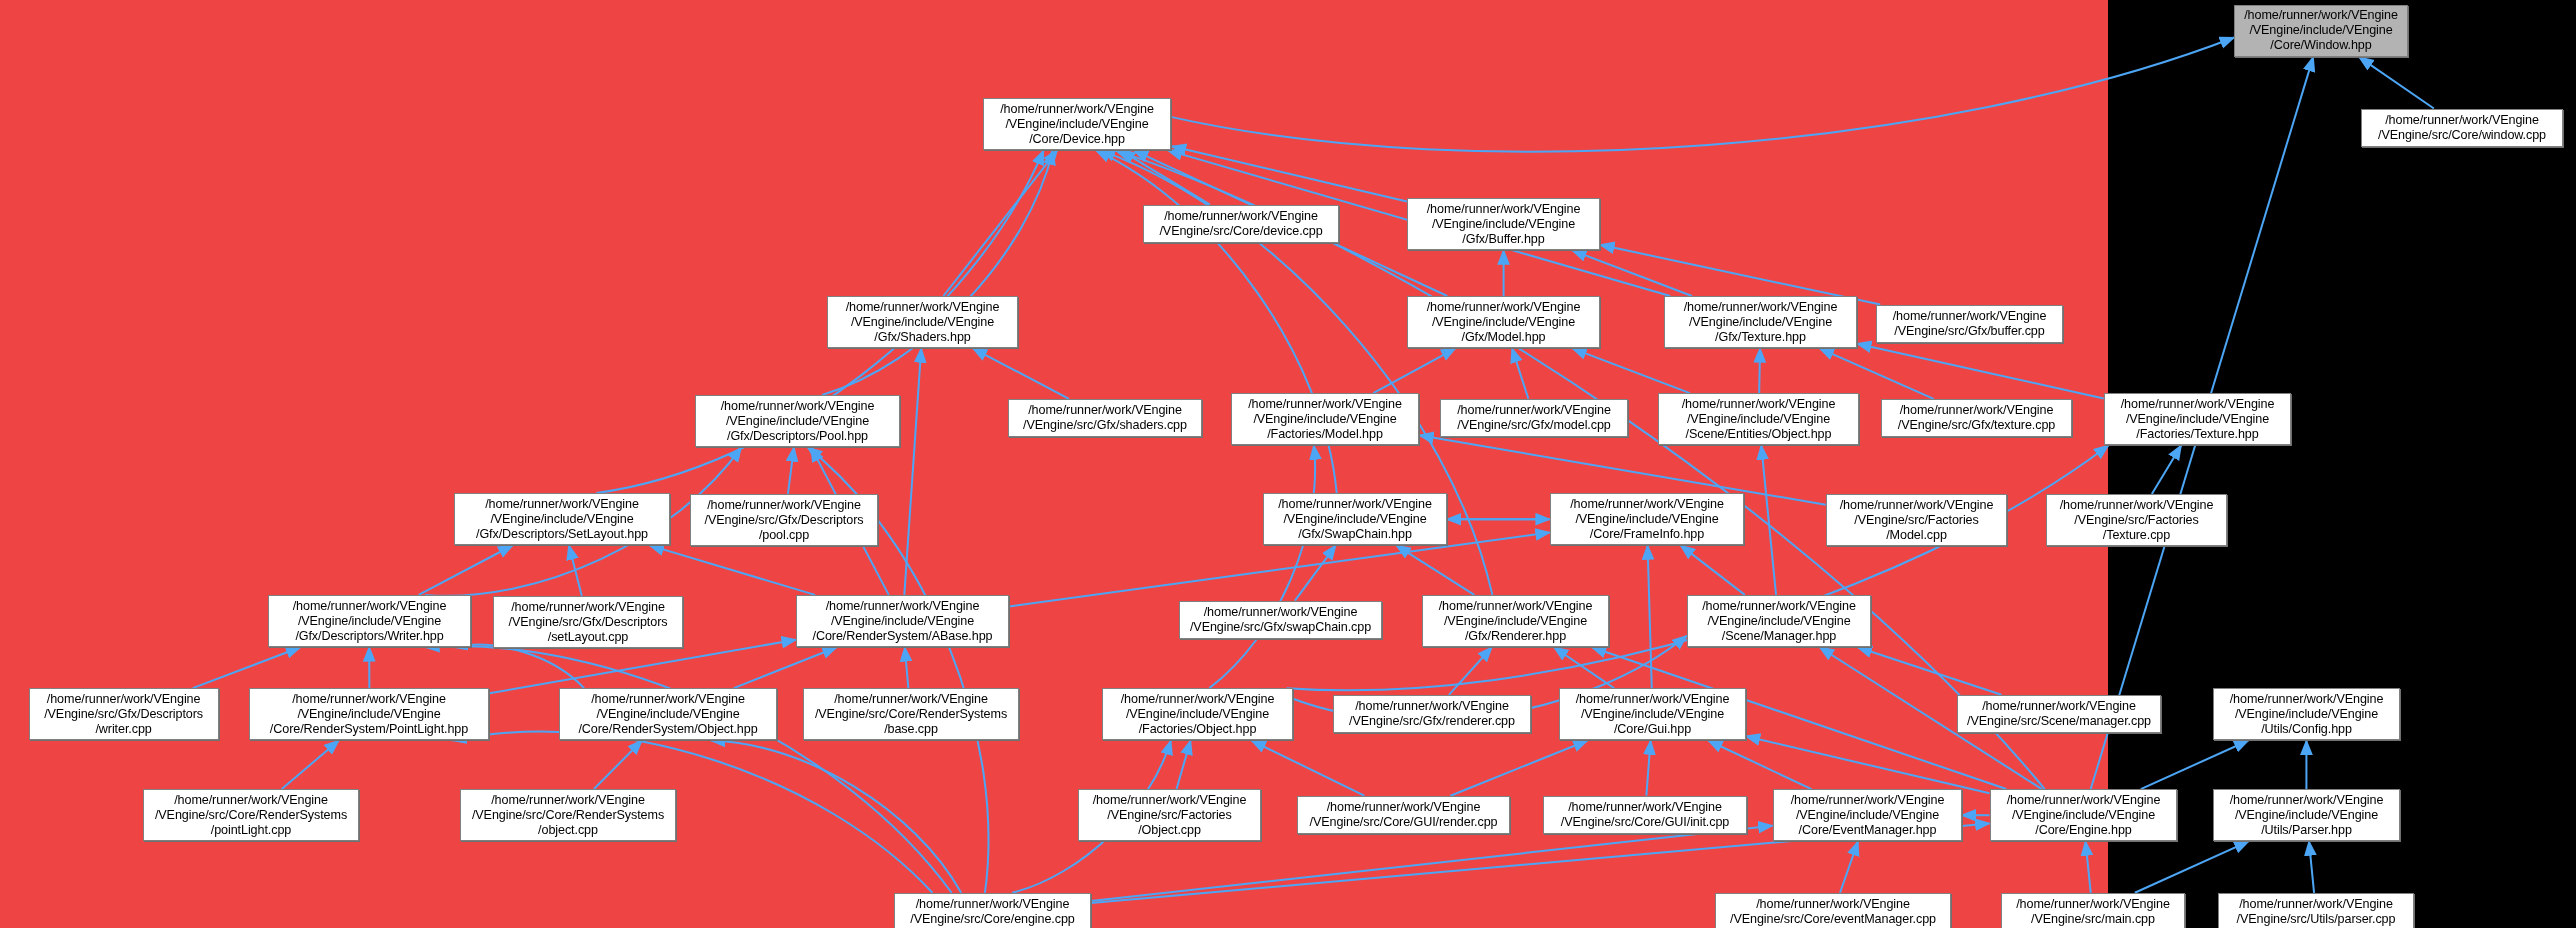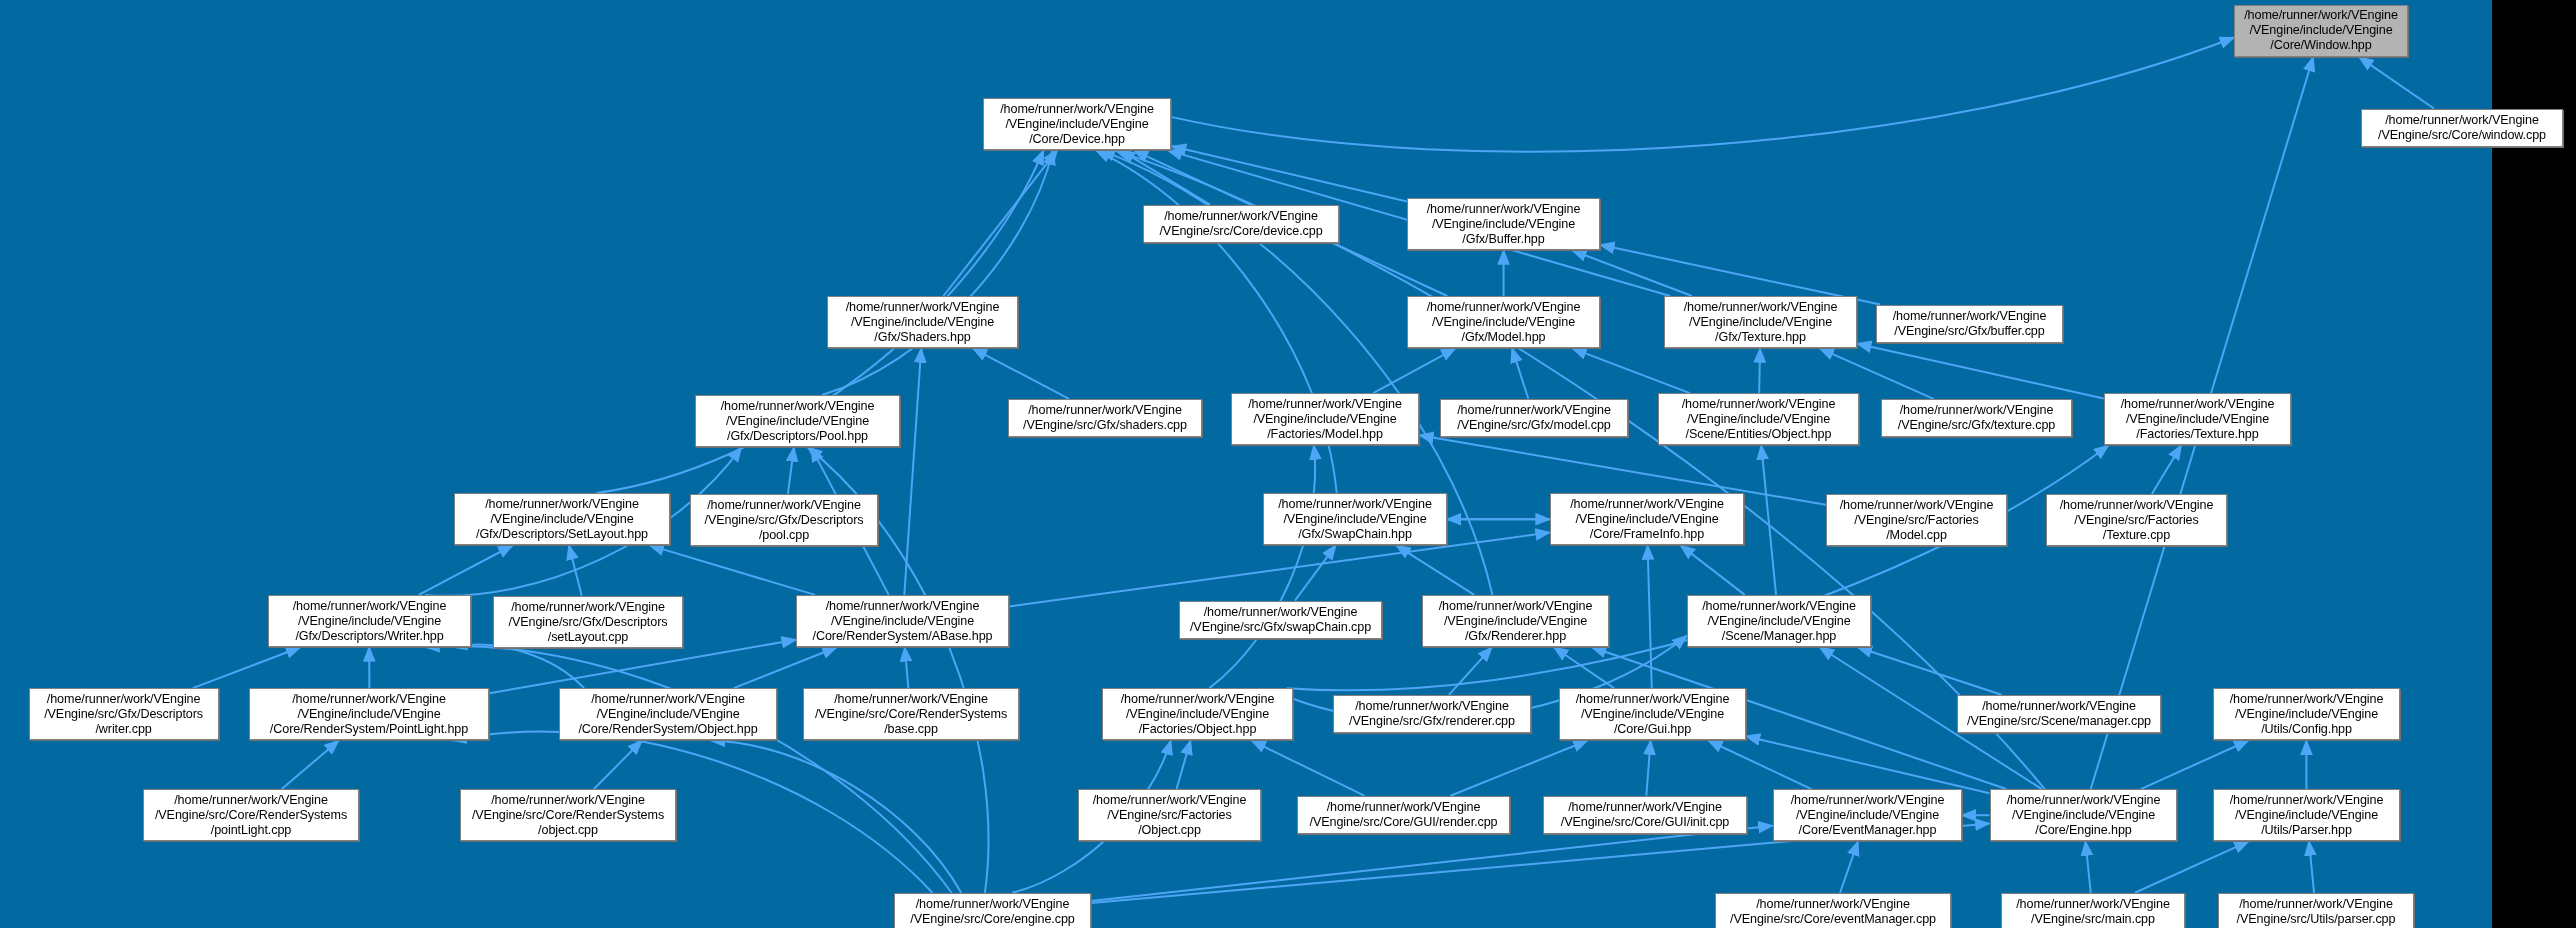--- a/index.html
+++ b/index.html
@@ -5,23 +5,23 @@
 <style>
   html, body {
     margin: 0; padding: 0;
     background: #000;
     width: 2576px; height: 928px;
     overflow: hidden;
     font-family: "Liberation Sans", sans-serif;
   }
   #graph {
     position: relative;
-    width: 2492px;
+    width: 2108px;
     height: 928px;
-    background: #0369a1;
+    background: #ef4444;
   }
   #edges {
     position: absolute;
     left: 0; top: 0;
     width: 2576px; height: 928px;
     pointer-events: none;
   }
   .node {
     position: absolute;
     box-sizing: border-box;

